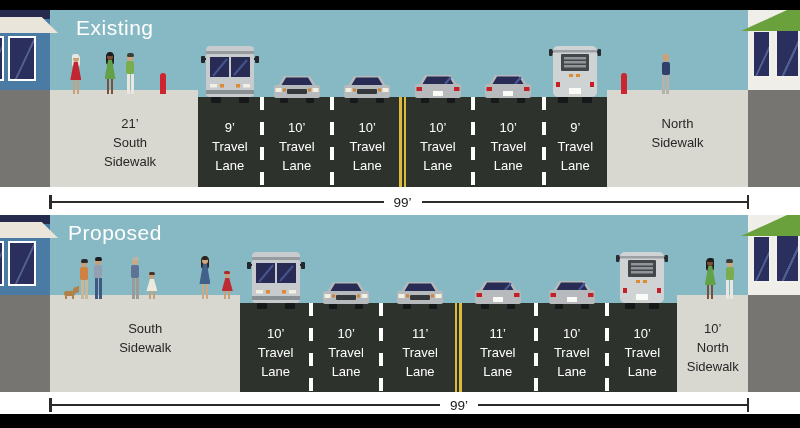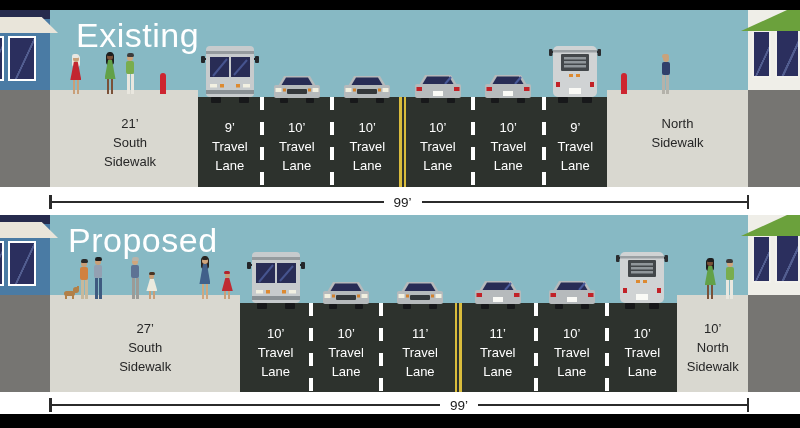--- a/index.html
+++ b/index.html
@@ -5,21 +5,21 @@
   html,body{margin:0;padding:0;background:#000;}
   .stage{position:relative;width:800px;height:428px;background:#fff;overflow:hidden;
          font-family:"Liberation Sans","DejaVu Sans",sans-serif;}
   .bar{position:absolute;left:0;width:800px;background:#000;}
   .bar.top{top:0;height:10px;}
   .bar.bottom{top:414px;height:14px;}
   .panel{position:absolute;left:0;width:800px;background:#fff;overflow:hidden;}
   .panel[data-panel="0"]{top:10px;height:212px;}
   .panel[data-panel="1"]{top:215px;height:208px;}
   .sky{position:absolute;left:0;top:0;width:800px;height:177px;background:#87b9c4;}
-  .panel-title{position:absolute;top:6px;left:76px;margin:0;color:#fff;font-size:34px;
+  .panel-title{position:absolute;top:6px;left:76px;margin:0;color:#fff;font-size:21px;
                font-weight:400;letter-spacing:.5px;z-index:6;}
   .panel[data-panel="1"] .panel-title{left:68px;}
   
   .bld-left{position:absolute;left:0;top:0;width:50px;height:177px;z-index:2;}
   .bl-facade{position:absolute;left:0;top:0;width:50px;height:80px;background:#4a7ba4;}
   .bl-parapet{position:absolute;left:0;top:0;width:50px;height:9px;background:#262b4d;}
   .bl-awning{position:absolute;left:0;top:7px;width:58px;height:16px;background:#e9e5da;
              clip-path:polygon(0 0,72% 0,100% 100%,0 100%);}
   .bl-window{position:absolute;left:8px;top:26px;width:28px;height:45px;background:#2b2f5e;
              border:2px solid #fff;box-sizing:border-box;
@@ -286,21 +286,20 @@
     <div class="bld-right">
       <div class="br-facade"></div>
       <div class="br-window br-w1"></div>
       <div class="br-window br-w2"></div>
       <div class="br-awning"></div>
       <div class="br-base"></div>
     </div>
     <div class="street">
         <div class="seg sidewalk" style="left: 0%; width: 27.2727%;">
           <div class="seg-wrap">
-            <span class="seg-label">27’</span>
             <span class="seg-label">South</span>
             <span class="seg-label">Sidewalk</span>
           </div>
         </div>
         <div class="seg lane" style="left: 27.2727%; width: 10.101%;">
           <div class="seg-wrap">
             <span class="seg-label">10’</span>
             <span class="seg-label">Travel</span>
             <span class="seg-label">Lane</span>
           </div>

